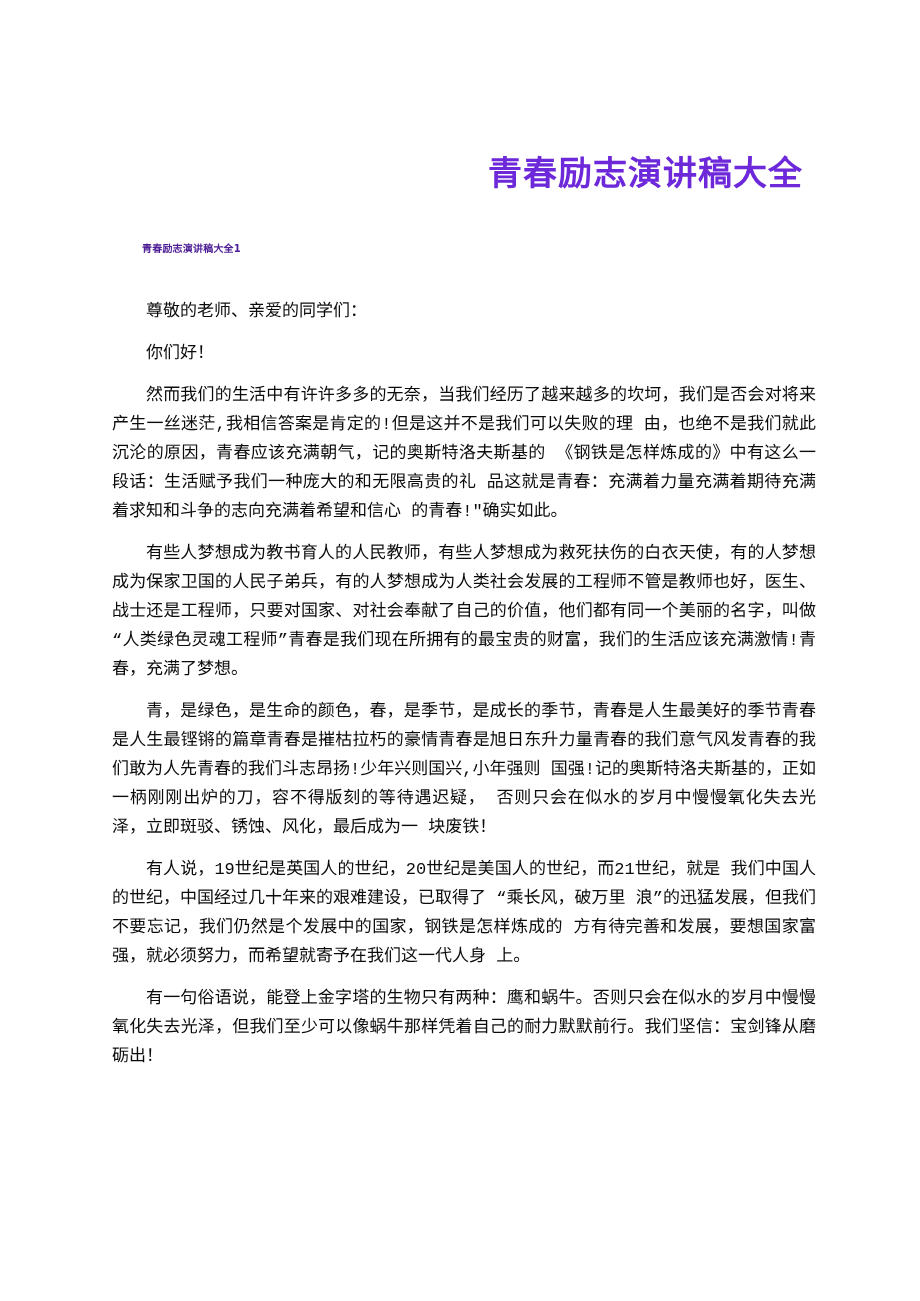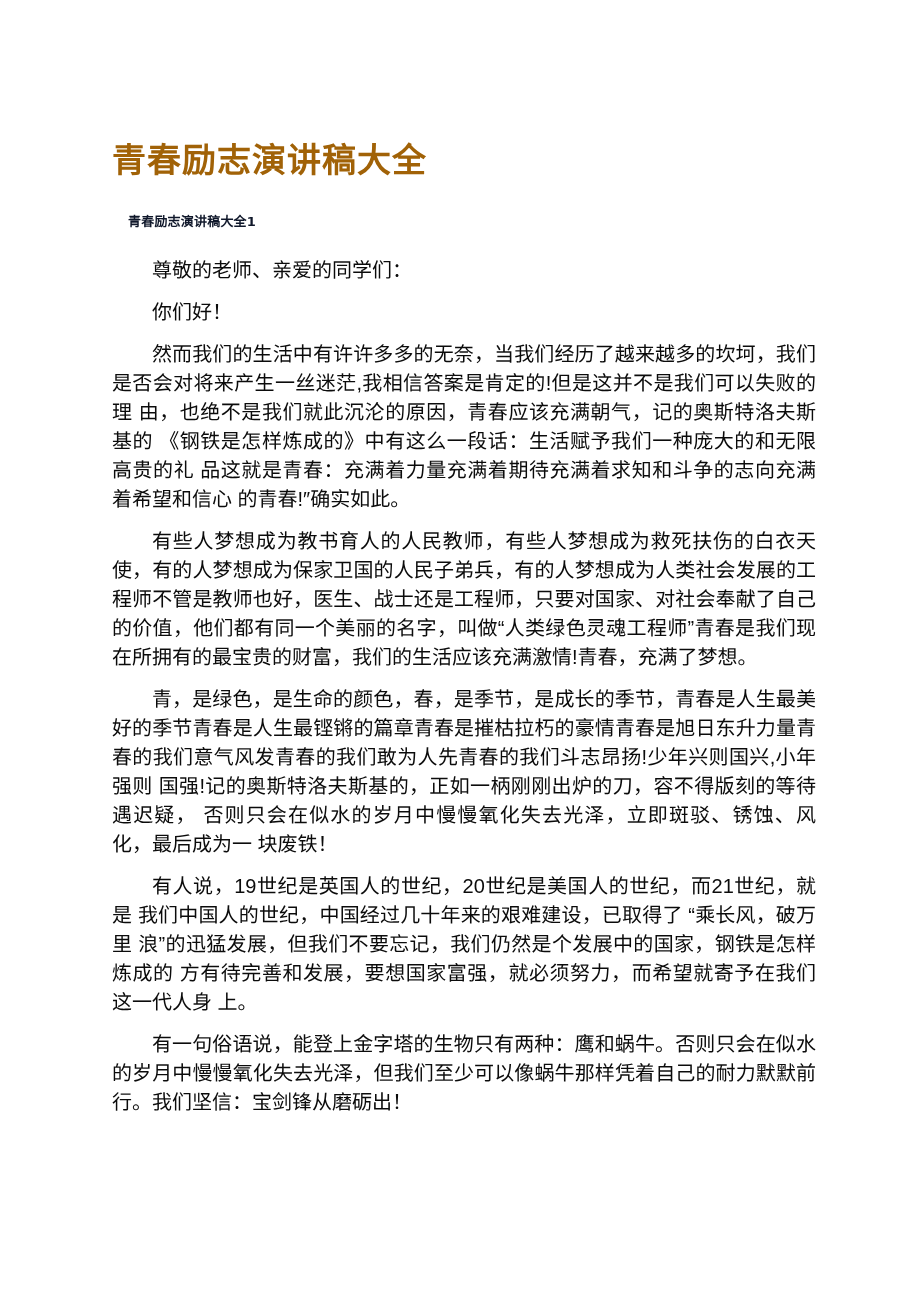--- a/index.html
+++ b/index.html
@@ -18,54 +18,54 @@
   }
   .page {
     position: relative;
     width: 920px;
     height: 1301px;
     box-sizing: border-box;
     padding: 0 104px 0 112px;
     background: #ffffff;
   }
   .doc-title {
-    margin: 0;
+    margin: 13px;
     padding-top: 138px;
-    text-align: left;
+    text-align: right;
     font-family: "DejaVu Sans", "Liberation Sans", sans-serif;
     font-weight: 700;
     font-size: 34px;
     line-height: 44px;
     letter-spacing: 1px;
-    color: #a16207;
+    color: #6d28d9;
   }
   .section-heading {
-    margin: 0;
+    margin: 14px;
     padding-top: 29px;
     font-family: "DejaVu Sans", "Liberation Sans", sans-serif;
     font-weight: 700;
-    font-size: 13px;
+    font-size: 10px;
     line-height: 22px;
-    color: #0f172a;
+    color: #4c1d95;
     letter-spacing: 0.2px;
     padding-left: 16px;
   }
   .body-block {
     padding-top: 10px;
   }
   p.para {
     margin: 0 0 0 0;
     padding: 13px 0 0 0;
-    font-size: 20px;
+    font-size: 17px;
     line-height: 29px;
     text-align: justify;
     text-justify: inter-ideograph;
     text-indent: 2em;
     color: #0b0b0b;
-    font-family: Liberation Sans, sans-serif;
+    font-family: Liberation Mono, monospace;
     word-break: break-all;
   }
   .spacer-bottom {
     height: 120px;
   }
 </style>
 </head>
 <body>
 
 <div class="page">

